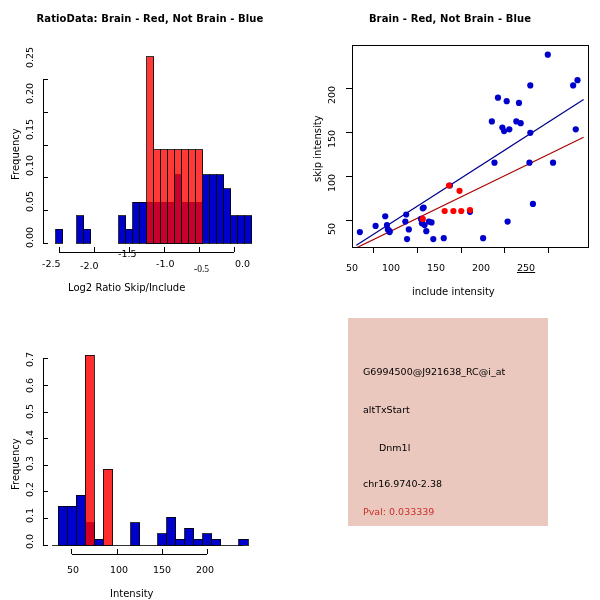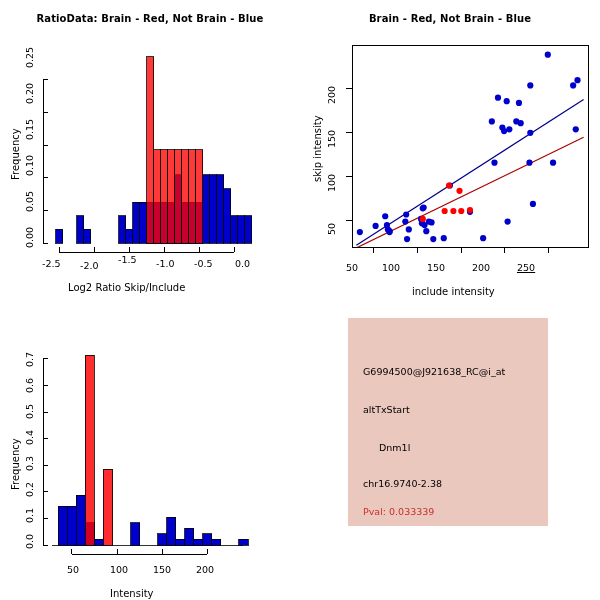--- a/index.html
+++ b/index.html
@@ -90,23 +90,23 @@
 
     <div class="tick-label ytick-rot" style="left:24px; top:248px;">0.00</div>
     <div class="tick-label ytick-rot" style="left:24px; top:212px;">0.05</div>
     <div class="tick-label ytick-rot" style="left:24px; top:176px;">0.10</div>
     <div class="tick-label ytick-rot" style="left:24px; top:140px;">0.15</div>
     <div class="tick-label ytick-rot" style="left:24px; top:104px;">0.20</div>
     <div class="tick-label ytick-rot" style="left:24px; top:68px;">0.25</div>
 
     <div class="tick-label" style="left:42px;  top:258px;">-2.5</div>
     <div class="tick-label" style="left:80px;  top:260px;text-align:center;">-2.0</div>
-    <div class="tick-label" style="left:118px; top:254px;">-1.5</div>
+    <div class="tick-label" style="left:118px; top:248px;">-1.5</div>
     <div class="tick-label" style="left:156px; top:258px;">-1.0</div>
-    <div class="tick-label" style="left:194px; top:258px;">-0.5</div>
+    <div class="tick-label" style="left:194px; top:264px;font-family:Liberation Serif, serif;">-0.5</div>
     <div class="tick-label" style="left:235px; top:258px;">0.0</div>
 
     <div class="axis-label" style="left:68px; top:282px;">Log2 Ratio Skip/Include</div>
 
     <svg id="svg-ratio" width="300" height="300" style="position:absolute;left:0;top:0;">
         <g>
           <rect x="55.50000000000002" y="229.42526315789473" width="7" height="13.574736842105267" fill="#0000CC" stroke="#000" stroke-width="0.8" fill-opacity="1" shape-rendering="crispEdges"></rect>
           <rect x="76.5" y="215.78526315789475" width="7" height="27.214736842105253" fill="#0000CC" stroke="#000" stroke-width="0.8" fill-opacity="1" shape-rendering="crispEdges"></rect>
           <rect x="83.5" y="229.42526315789473" width="7.000000000000014" height="13.574736842105267" fill="#0000CC" stroke="#000" stroke-width="0.8" fill-opacity="1" shape-rendering="crispEdges"></rect>
           <rect x="118.5" y="215.78526315789475" width="7.000000000000014" height="27.214736842105253" fill="#0000CC" stroke="#000" stroke-width="0.8" fill-opacity="1" shape-rendering="crispEdges"></rect>

